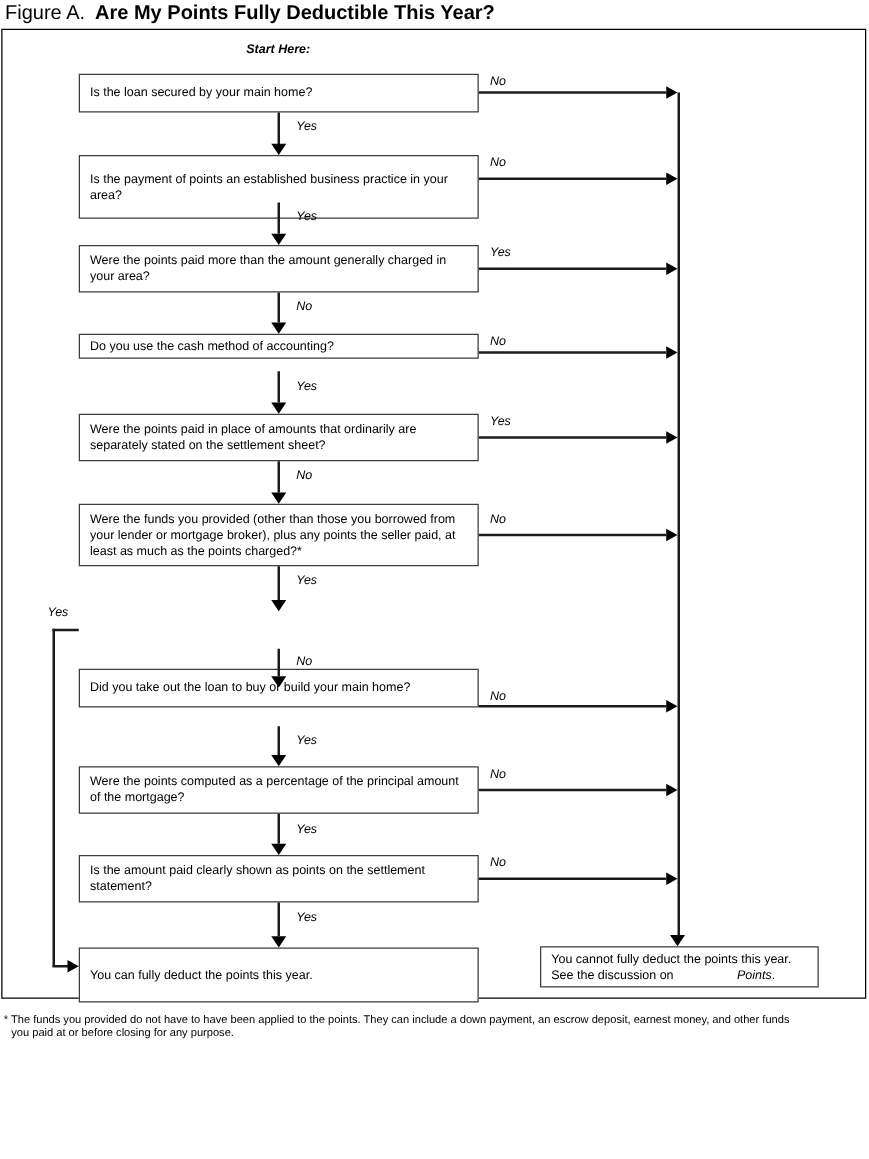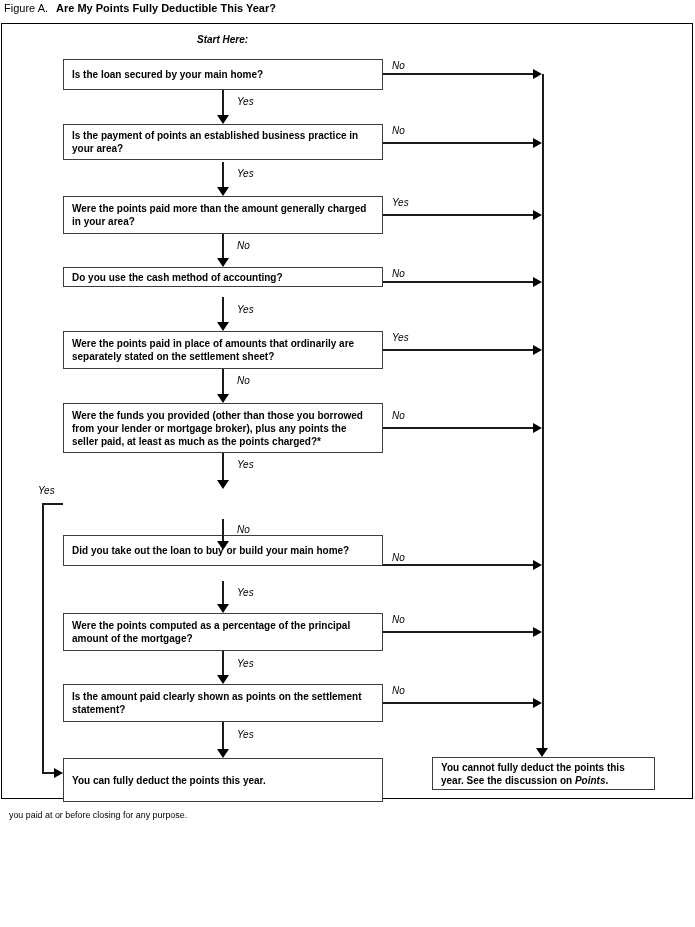--- a/index.html
+++ b/index.html
@@ -1,31 +1,31 @@
 <!DOCTYPE html>
 <html><head>
 <meta charset="utf-8">
 <style>
   * { margin:0; padding:0; box-sizing:border-box; }
   html,body { background:#fff; }
   .page {
     position:relative; width:695px; height:927px; background:#fff;
     font-family:"Liberation Sans", sans-serif; color:#000; overflow:hidden;
   }
-  .fig-title { position:absolute; left:4px; top:2px; font-size:11px; white-space:nowrap; }
+  .fig-title { position:absolute; left:4px; top:2px; font-size:16px; white-space:nowrap; }
   .fig-title .fig-label { font-weight:normal; }
   .fig-title .fig-name { font-weight:bold; margin-left:8px; }
   .frame { position:absolute; left:1px; top:23px; width:692px; height:776px; border:1px solid #000; background:#fff; }
   .start-label { position:absolute; left:197px; top:34px; font-size:10px; font-weight:bold; font-style:italic; }
   .qbox {
     position:absolute; left:63px; width:320px; border:1px solid #3d3d3d; background:#fff;
     display:flex; align-items:center; padding:0 10px 0 8px; font-size:10px; line-height:13px; color:#000;
   }
-  .qtext { display:inline;font-weight:bold; }
-  .it { font-style:italic; }
+  .qtext { display:inline; }
+  .it { font-style:italic;margin-left:48px; }
   .blabel { position:absolute; font-size:10px; font-style:italic; white-space:nowrap; }
   .hl { position:absolute; height:1.5px; background:#1c1c1c; }
   .vl { position:absolute; width:1.5px; background:#1c1c1c; }
   .ar { position:absolute; width:0; height:0; border-top:5px solid transparent; border-bottom:5px solid transparent; border-left:9px solid #000; }
   .ad { position:absolute; width:0; height:0; border-left:6px solid transparent; border-right:6px solid transparent; border-top:9px solid #000; }
   .footnote { position:absolute; left:3px; top:810px; width:691px; font-size:8.9px; line-height:11px; }
   .footnote .fn2 { margin-left:6px; }
 </style>
 </head>
 <body>
@@ -36,21 +36,21 @@
     <span class="fig-label">Figure A.</span><span class="fig-name">Are My Points Fully Deductible This Year?</span>
   </div>
 
   <div class="frame"></div>
 
   <div class="start-label">Start Here:</div>
 
   <div class="qbox" style="top:59px;height:31px">
       <span class="qtext">Is the loan secured by your main home?</span>
     </div>
-  <div class="qbox" style="top:124px;height:36px">
+  <div class="qbox" style="top:124px;height:51px">
       <span class="qtext">Is the payment of points an established business practice in your area?</span>
     </div>
   <div class="qbox" style="top:196px;height:38px">
       <span class="qtext">Were the points paid more than the amount generally charged in your area?</span>
     </div>
   <div class="qbox" style="top:267px;height:20px">
       <span class="qtext">Do you use the cash method of accounting?</span>
     </div>
   <div class="qbox" style="top:403px;height:50px">
       <span class="qtext">Were the funds you provided (other than those you borrowed from your lender or mortgage broker), plus any points the seller paid, at least as much as the points charged?*</span>
@@ -139,16 +139,17 @@
   <div class="vl" style="left:542px;top:74px;height:675px"></div>
   <div class="ad" style="left:536px;top:748px"></div>
 
   <span class="blabel" style="left:38px;top:485px">Yes</span>
   <div class="hl" style="left:42px;top:503px;width:21px"></div>
   <div class="vl" style="left:42px;top:503px;height:270px"></div>
   <div class="hl" style="left:42px;top:772px;width:13px"></div>
   <div class="ar" style="left:54px;top:768px"></div>
 
   <div class="footnote">
+    <div>* The funds you provided do not have to have been applied to the points. They can include a down payment, an escrow deposit, earnest money, and other funds</div>
     <div class="fn2">you paid at or before closing for any purpose.</div>
   </div>
 
 </div>
 
 </body></html>

